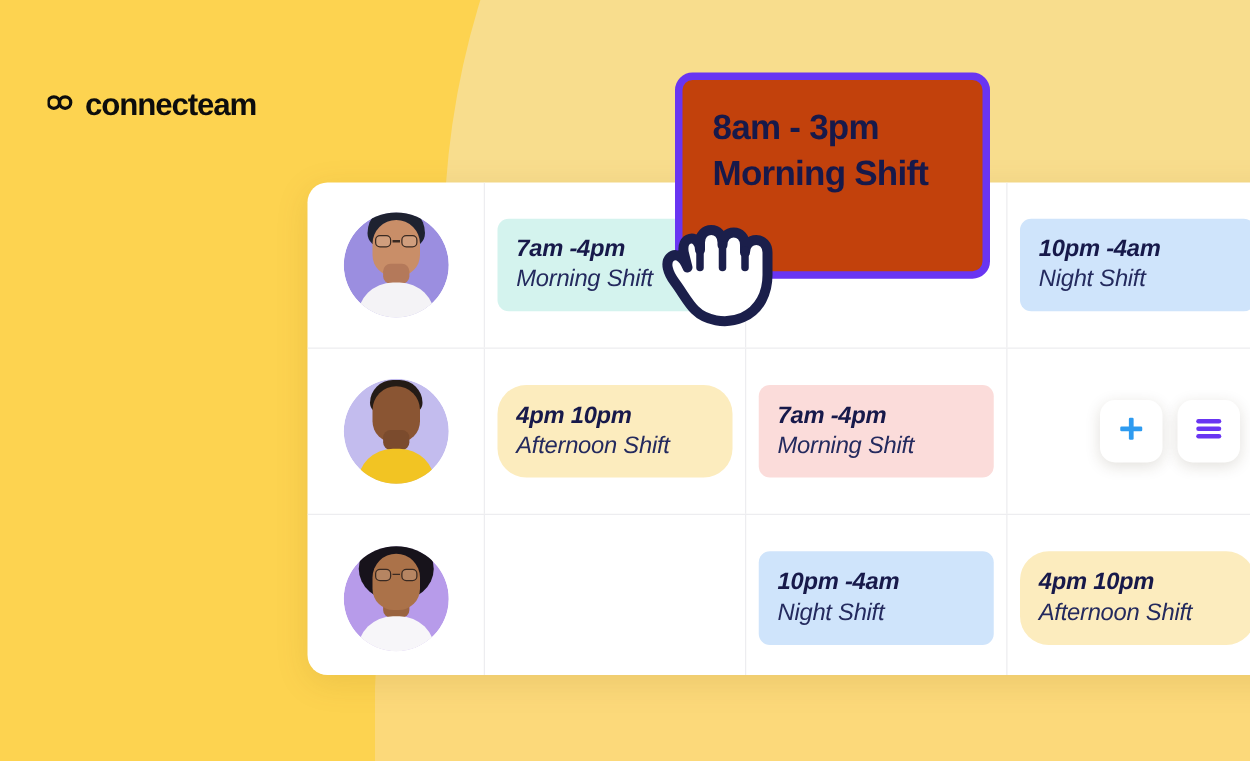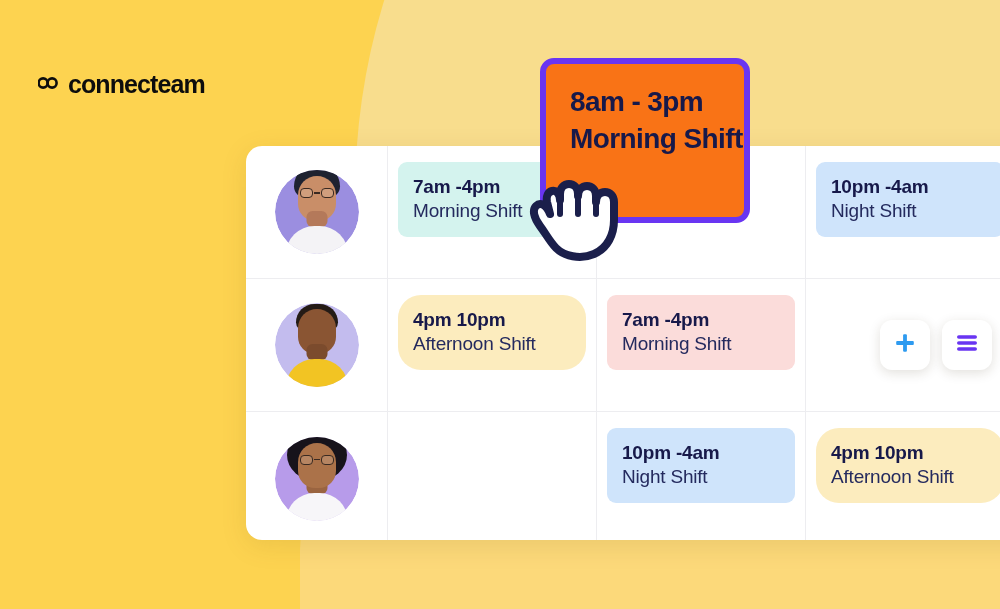--- a/index.html
+++ b/index.html
@@ -90,23 +90,24 @@
     align-items: center;
     justify-content: center;
     border-right: 1px solid #ededf0;
   }
 
   .col-cell {
     width: 209px;
     flex: 0 0 209px;
     border-right: 1px solid #ededf0;
     display: flex;
-    align-items: flex-start;
+    align-items: center;
     padding: 16px 10px;
     position: relative;
+    font-style: italic;
   }
 
   
   .avatar {
     width: 84px;
     height: 84px;
     border-radius: 50%;
     position: relative;
     overflow: hidden;
     flex: 0 0 auto;
@@ -242,23 +243,23 @@
     align-items: center;
     justify-content: center;
     cursor: pointer;
   }
 
   
   .tooltip {
     position: absolute;
     left: 540px;
     top: 58px;
-    width: 210px;
+    width: 252px;
     height: 165px;
-    background: #f97316;
+    background: #c2410c;
     border: 6px solid #6935f2;
     border-radius: 14px;
     z-index: 25;
     padding: 20px 20px 0 24px;
   }
   .tt-line {
     display: block;
     font-size: 28px;
     font-weight: 700;
     color: #17194a;

